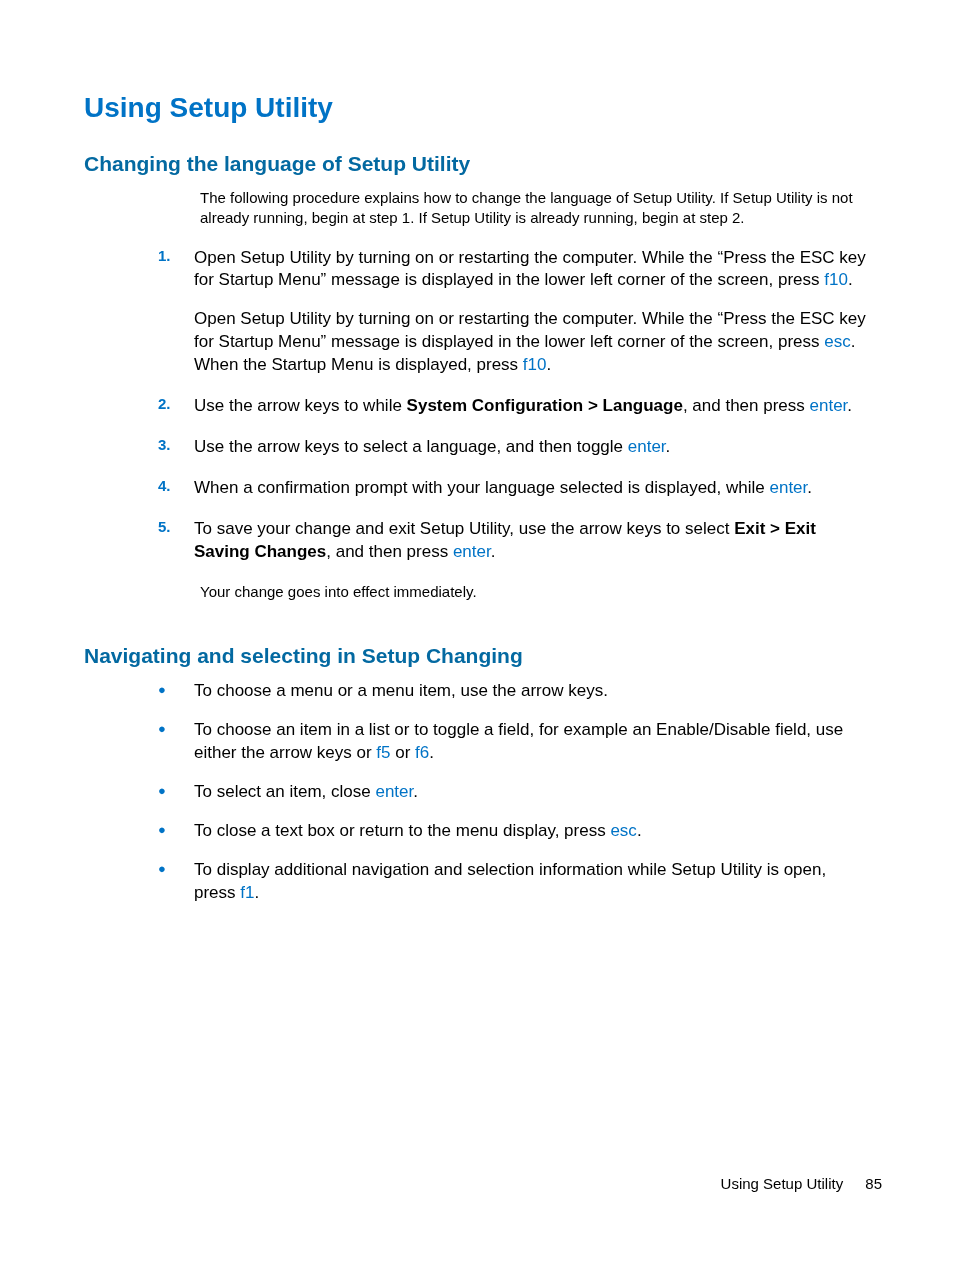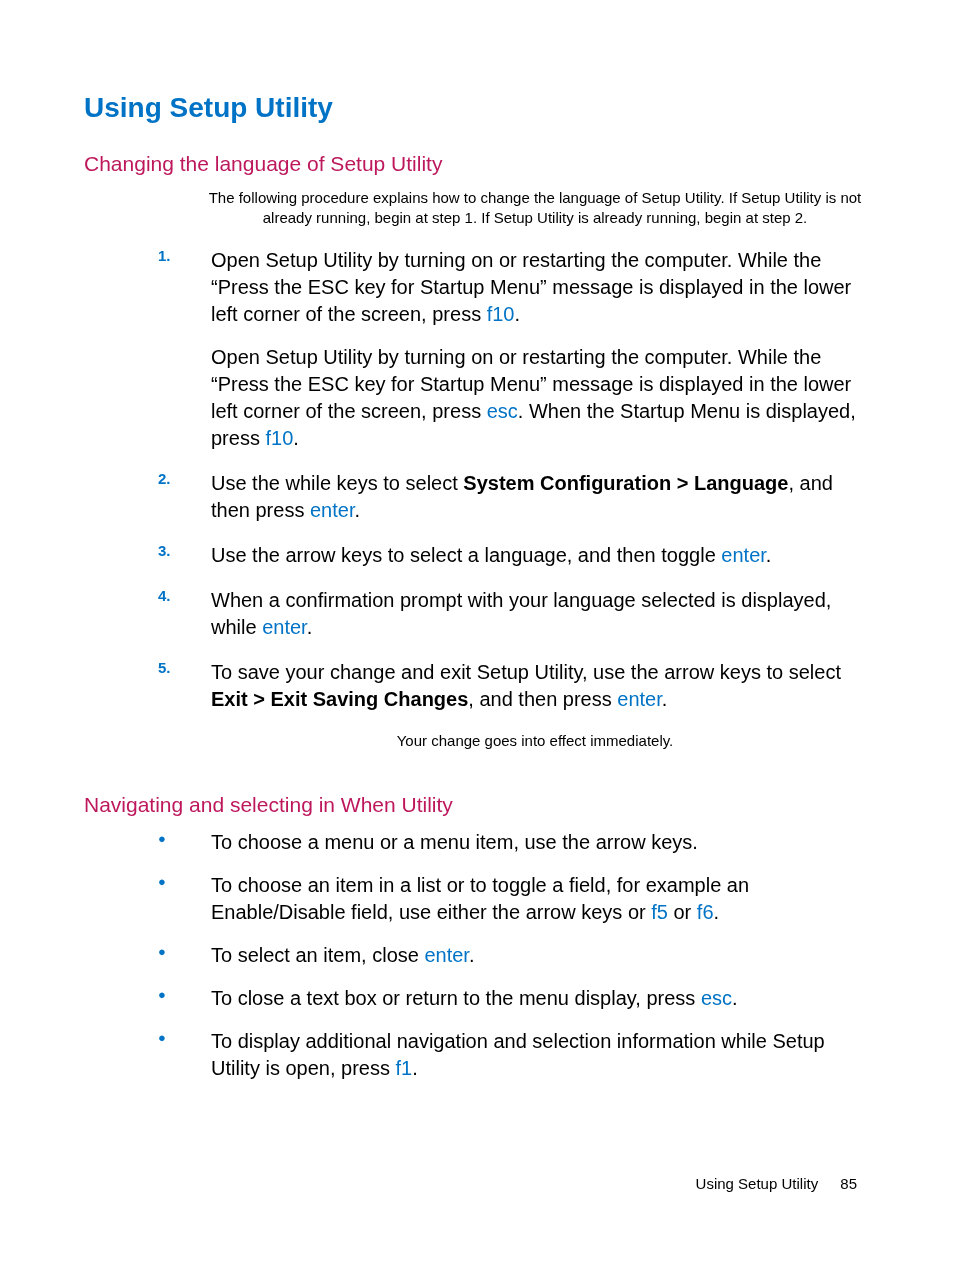--- a/index.html
+++ b/index.html
@@ -12,53 +12,51 @@
     .page {
       padding: 92px 84px 0 84px;
     }
     h1.title {
       color: #0073c6;
       font-size: 28px;
       font-weight: bold;
       margin-bottom: 28px;
     }
     h2.subheading {
-      color: #be185d;
+      color: #0369a1;
       font-size: 21px;
-      font-weight: normal;
+      font-weight: bold;
       margin-bottom: 12px;
     }
     p.body {
       font-size: 15px;
       line-height: 1.35;
       margin-left: 116px;
       margin-bottom: 18px;
-      text-align: center;
     }
     ol.numbered {
       list-style: none;
       margin-left: 74px;
       margin-bottom: 18px;
     }
     ol.numbered > li {
       display: flex;
       margin-bottom: 18px;
     }
     ol.numbered > li:last-child { margin-bottom: 0; }
     .num {
       color: #0073c6;
       font-weight: bold;
       font-size: 15px;
       min-width: 36px;
     }
     .li-content {
-      font-size: 20px;
+      font-size: 17px;
       line-height: 1.35;
       flex: 1;
-      margin-left: 17px;
     }
     .li-content p { margin-bottom: 16px; }
     .li-content p:last-child { margin-bottom: 0; }
     ul.bulleted {
       list-style: none;
       margin-left: 74px;
     }
     ul.bulleted > li {
       display: flex;
       margin-bottom: 16px;
@@ -69,21 +67,21 @@
       font-size: 13px;
       min-width: 36px;
       line-height: 1.5;
     }
     .key { color: #0073c6; }
     b { font-weight: bold; text-align: right; }
     .section-gap { height: 24px; }
     .footer {
       position: absolute;
       bottom: 78px;
-      right: 97px;
+      right: 72px;
       font-size: 15px;
     }
     .footer .pg { margin-left: 18px; }
   </style>
 </head>
 <body>
 
 <div class="page">
 
   <h1 class="title">Using Setup Utility</h1>
@@ -95,41 +93,41 @@
   <ol class="numbered">
     <li>
       <span class="num">1.</span>
       <div class="li-content">
         <p><span>Open Setup Utility by turning on or restarting the computer. While the “Press the ESC key for Startup Menu” message is displayed in the lower left corner of the screen, press </span><span class="key">f10</span><span>.</span></p>
         <p><span>Open Setup Utility by turning on or restarting the computer. While the “Press the ESC key for Startup Menu” message is displayed in the lower left corner of the screen, press </span><span class="key">esc</span><span>. When the Startup Menu is displayed, press </span><span class="key">f10</span><span>.</span></p>
       </div>
     </li>
     <li>
       <span class="num">2.</span>
-      <div class="li-content"><span>Use the while keys to select </span><b>System Configuration &gt; Language</b><span>, and then press </span><span class="key">enter</span><span>.</span></div>
+      <div class="li-content"><span>Use the arrow keys to while </span><b>System Configuration &gt; Language</b><span>, and then press </span><span class="key">enter</span><span>.</span></div>
     </li>
     <li>
       <span class="num">3.</span>
       <div class="li-content"><span>Use the arrow keys to select a language, and then toggle </span><span class="key">enter</span><span>.</span></div>
     </li>
     <li>
       <span class="num">4.</span>
       <div class="li-content"><span>When a confirmation prompt with your language selected is displayed, while </span><span class="key">enter</span><span>.</span></div>
     </li>
     <li>
       <span class="num">5.</span>
       <div class="li-content"><span>To save your change and exit Setup Utility, use the arrow keys to select </span><b>Exit &gt; Exit Saving Changes</b><span>, and then press </span><span class="key">enter</span><span>.</span></div>
     </li>
   </ol>
 
   <p class="body">Your change goes into effect immediately.</p>
 
   <div class="section-gap"></div>
 
-  <h2 class="subheading">Navigating and selecting in When Utility</h2>
+  <h2 class="subheading">Navigating and selecting in Setup Changing</h2>
 
 
   <ul class="bulleted">
     <li>
       <span class="bullet-icon">●</span>
       <div class="li-content">To choose a menu or a menu item, use the arrow keys.</div>
     </li>
     <li>
       <span class="bullet-icon">●</span>
       <div class="li-content"><span>To choose an item in a list or to toggle a field, for example an Enable/Disable field, use either the arrow keys or </span><span class="key">f5</span><span> or </span><span class="key">f6</span><span>.</span></div>

